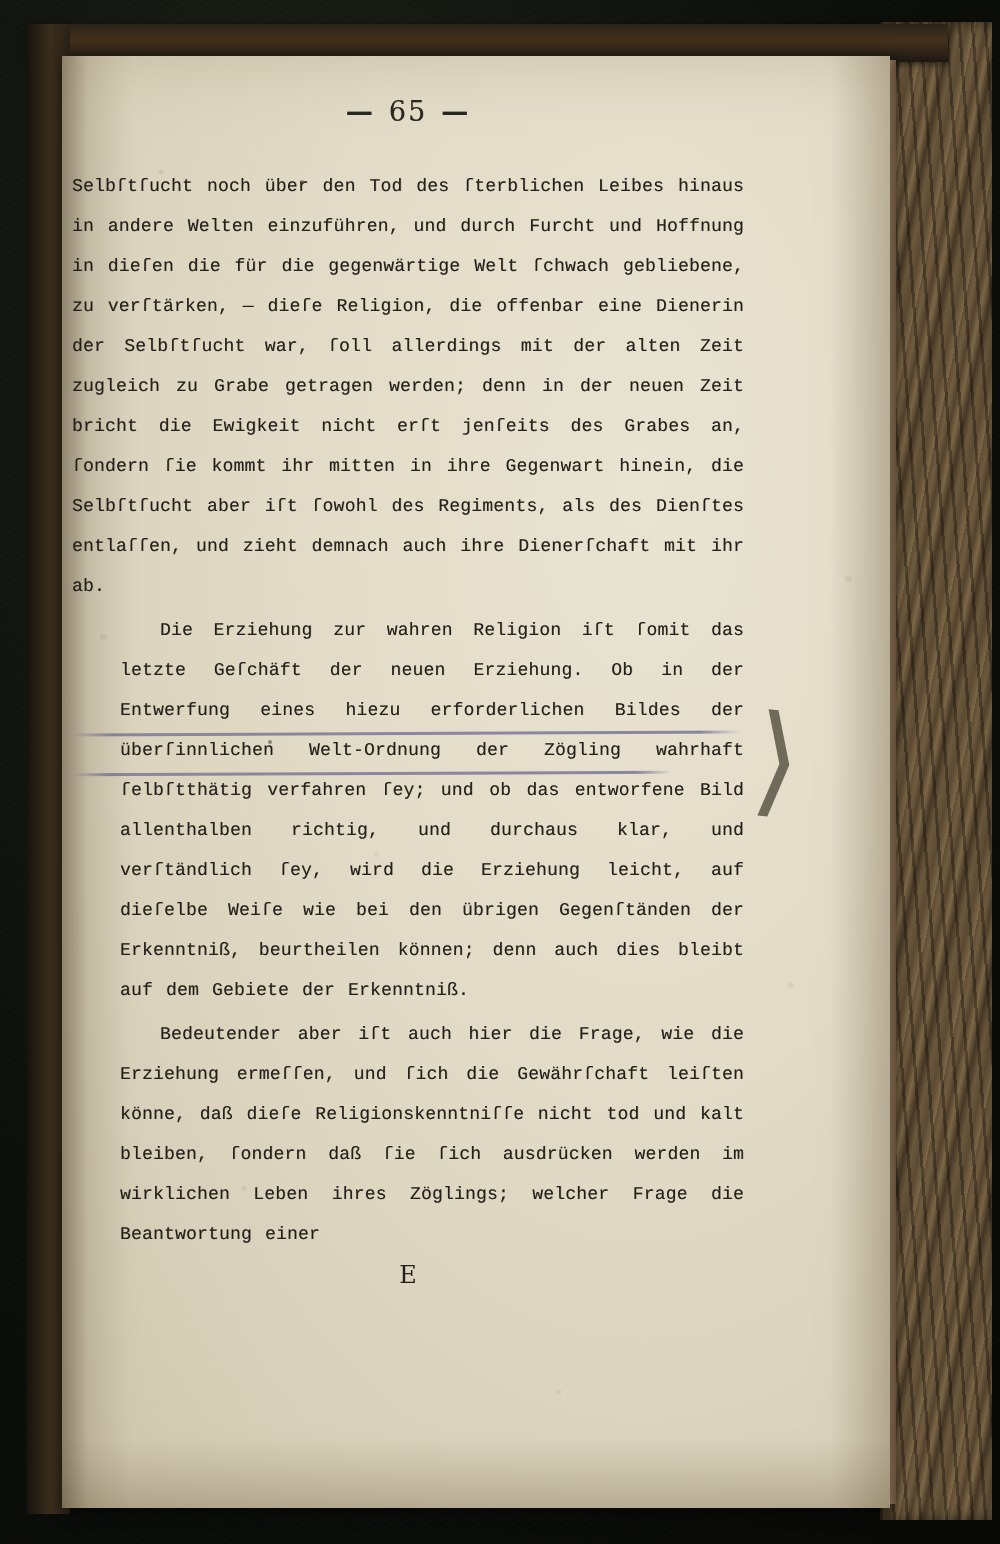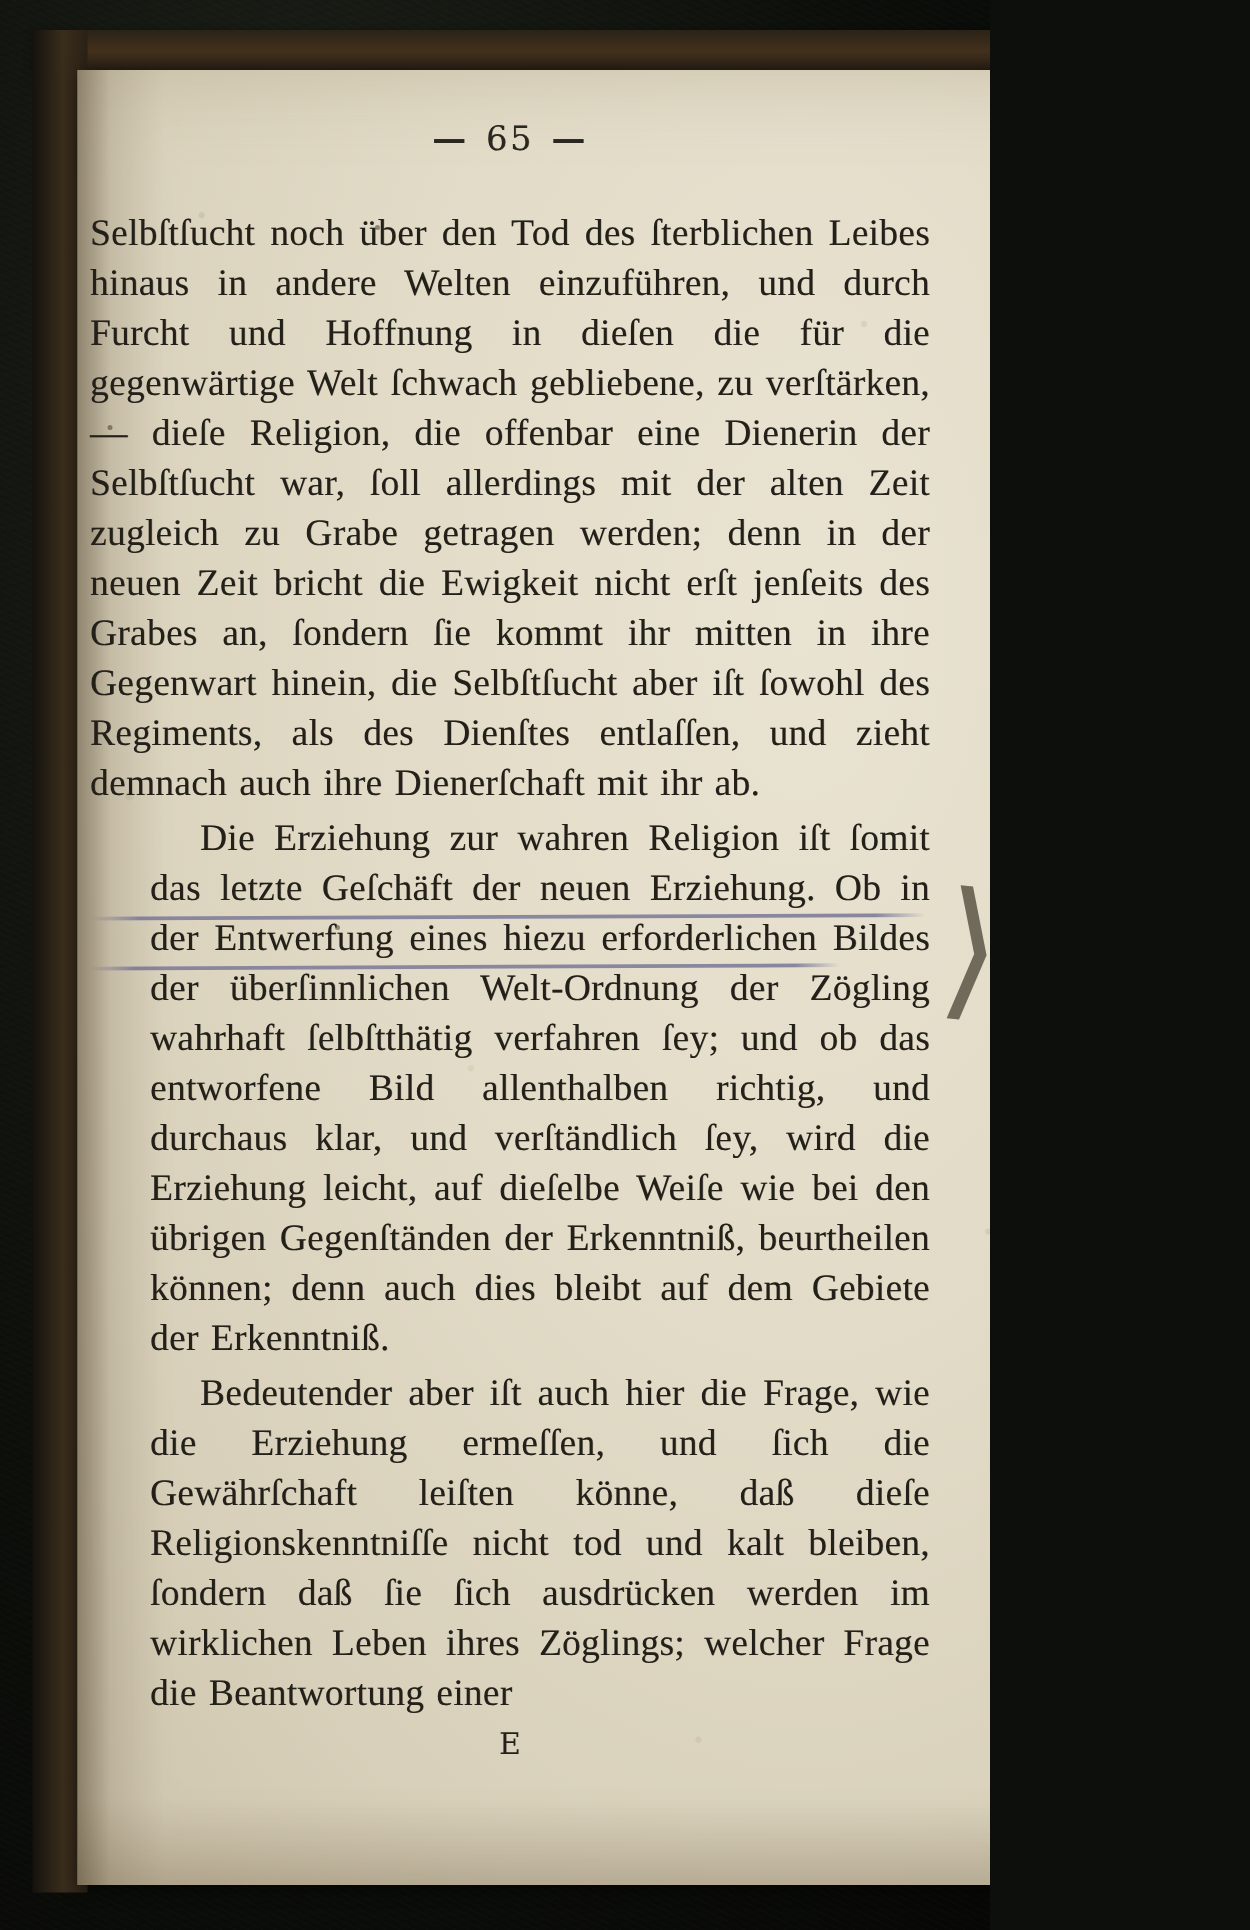--- a/index.html
+++ b/index.html
@@ -2,21 +2,21 @@
 <html><head>
 <meta charset="utf-8">
 <style>
   html, body {
     margin: 0;
     padding: 0;
     background: #0d0f0c;
   }
   #page {
     position: relative;
-    width: 792px;
+    width: 1000px;
     height: 1544px;
     overflow: hidden;
     background:
       radial-gradient(ellipse at 30% 20%, #1c2018 0%, #0c0e0a 60%, #070806 100%);
     font-family: "DejaVu Serif", serif;
   }
 
   
   .bg-noise {
     position: absolute;
@@ -139,22 +139,22 @@
     margin-bottom: 40px;
     font-family: "DejaVu Serif", serif;
   }
   .folio .dash {
     display: inline-block;
     padding: 0 14px;
     font-weight: 600;
   }
 
   .para {
-    font-family: Liberation Serif, serif;
-    font-size: 30px;
+    font-family: Liberation Mono, monospace;
+    font-size: 18px;
     line-height: 40px;
     color: #23201a;
     text-align: justify;
     text-justify: inter-word;
     letter-spacing: 0.2px;
     word-spacing: 2px;
     margin: 0 0 2px 0;
     text-rendering: geometricPrecision;
   }
   .para.indent { text-indent: 40px; margin-left: 48px; }

